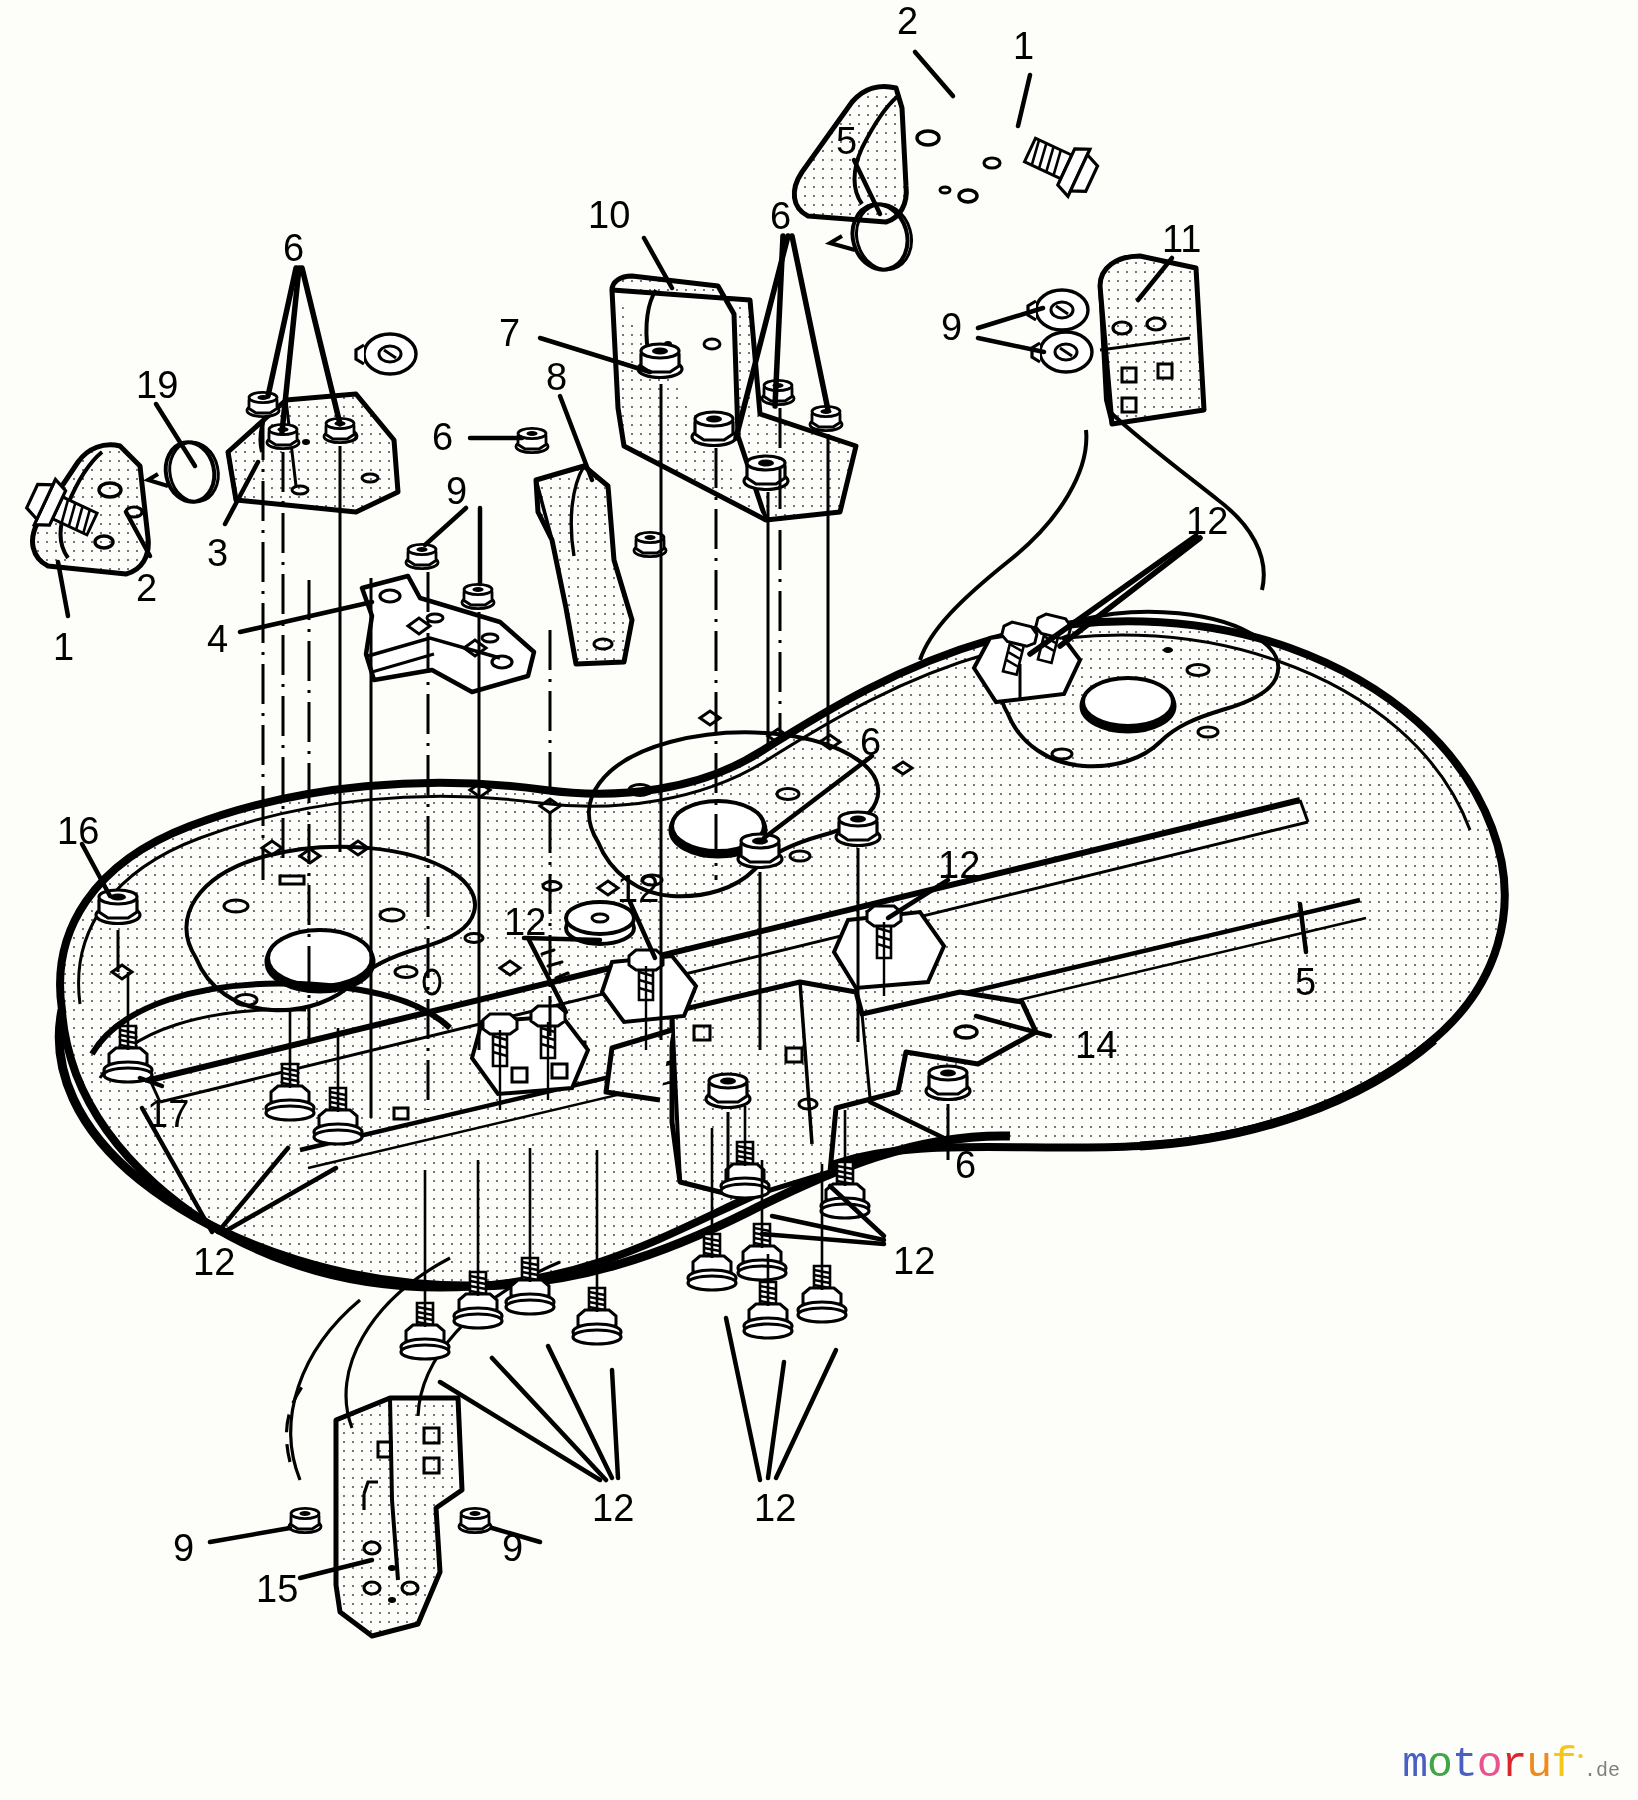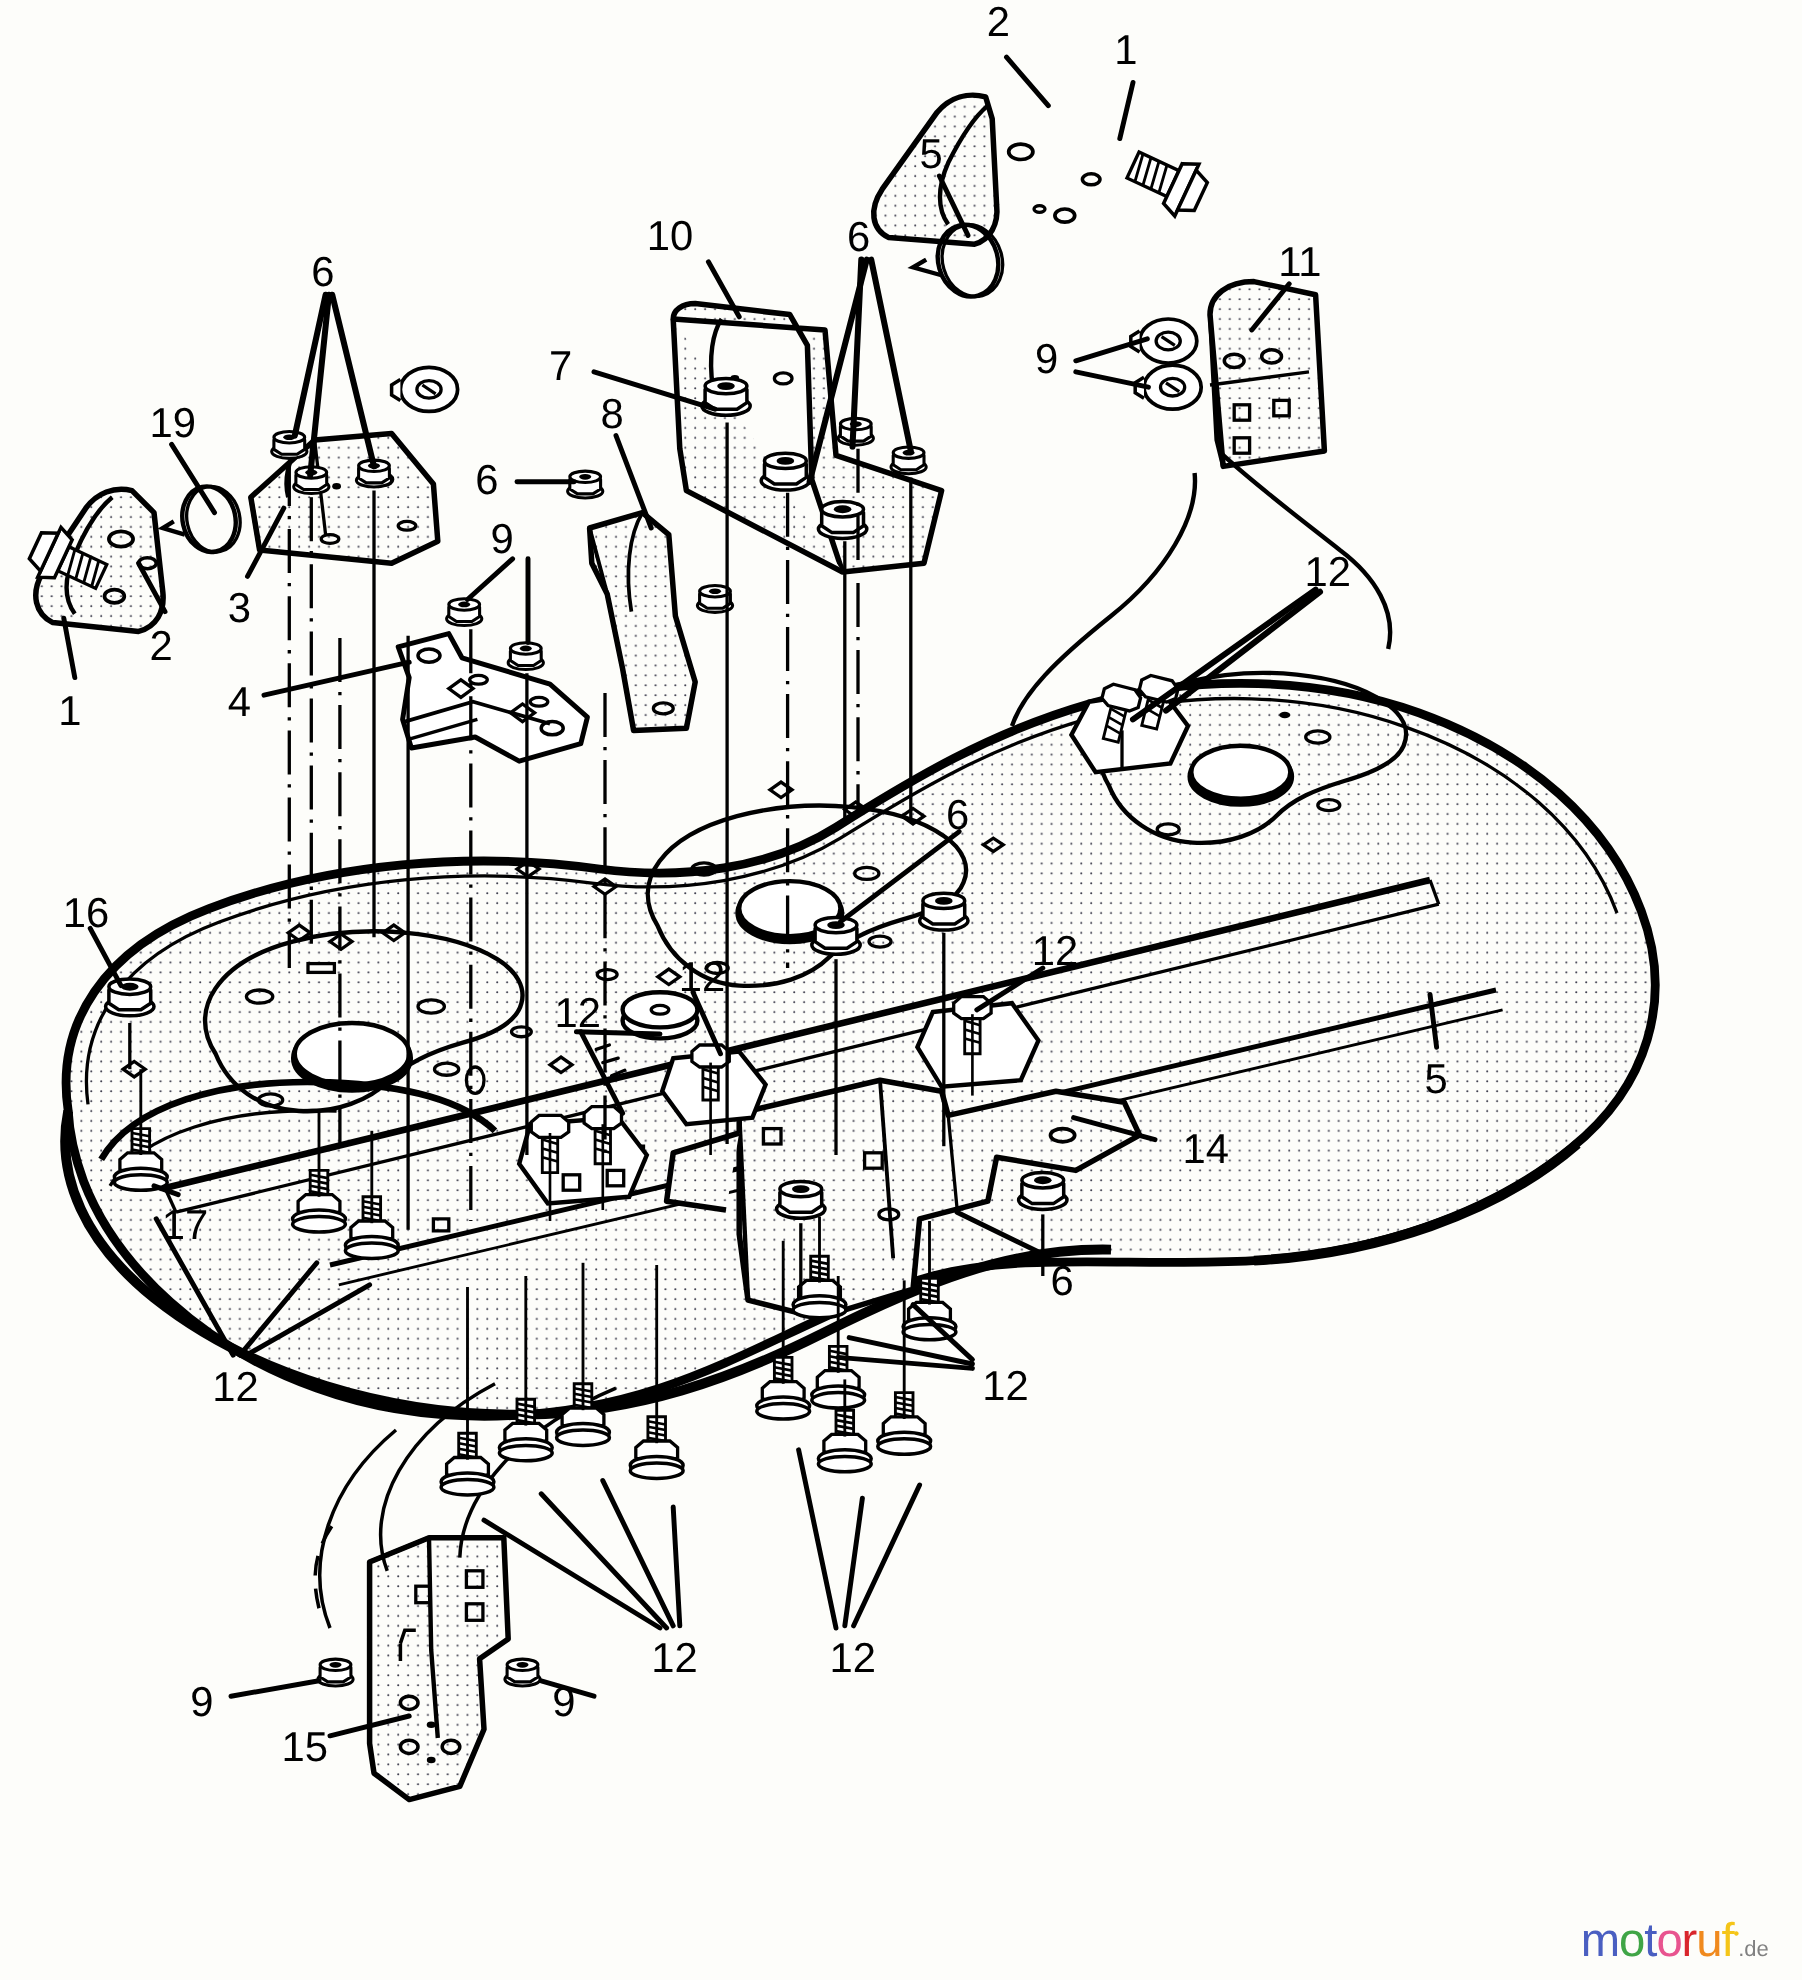--- a/index.html
+++ b/index.html
@@ -16,22 +16,22 @@
     position:absolute;
     font-family:"Liberation Sans",sans-serif;
     font-size:38px;
     color:#000;
     line-height:1;
     white-space:nowrap;
     user-select:none;
   }
   #watermark{
     position:absolute;
-    right:30px;bottom:14px;
-    font-family:Liberation Sans, sans-serif;
+    right:18px;bottom:14px;
+    font-family:Liberation Mono, monospace;
     font-size:43px;
     letter-spacing:-1px;
     line-height:1;
     white-space:nowrap;
   }
   #watermark .wm-dot{
     font-size:15px;
     vertical-align:super;
   }
   #watermark .wm-tld{

